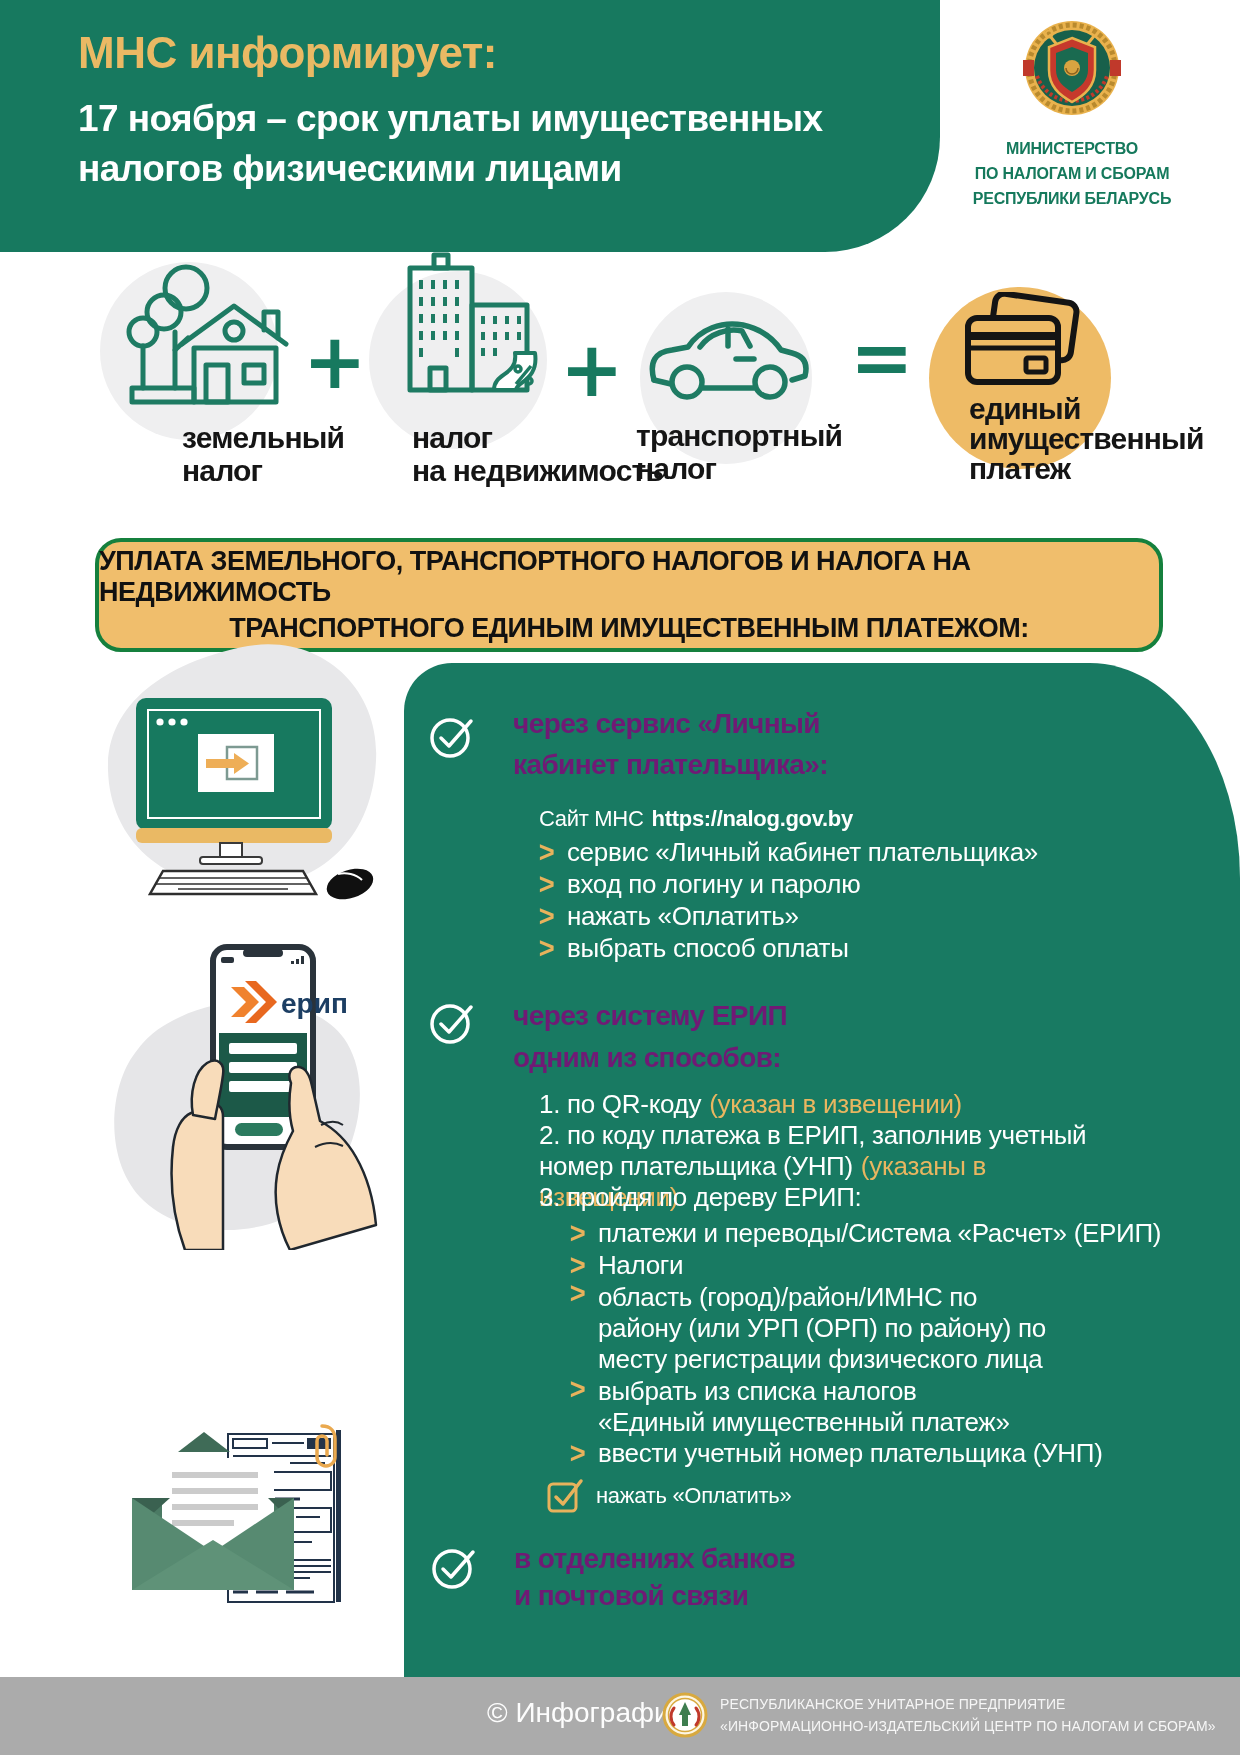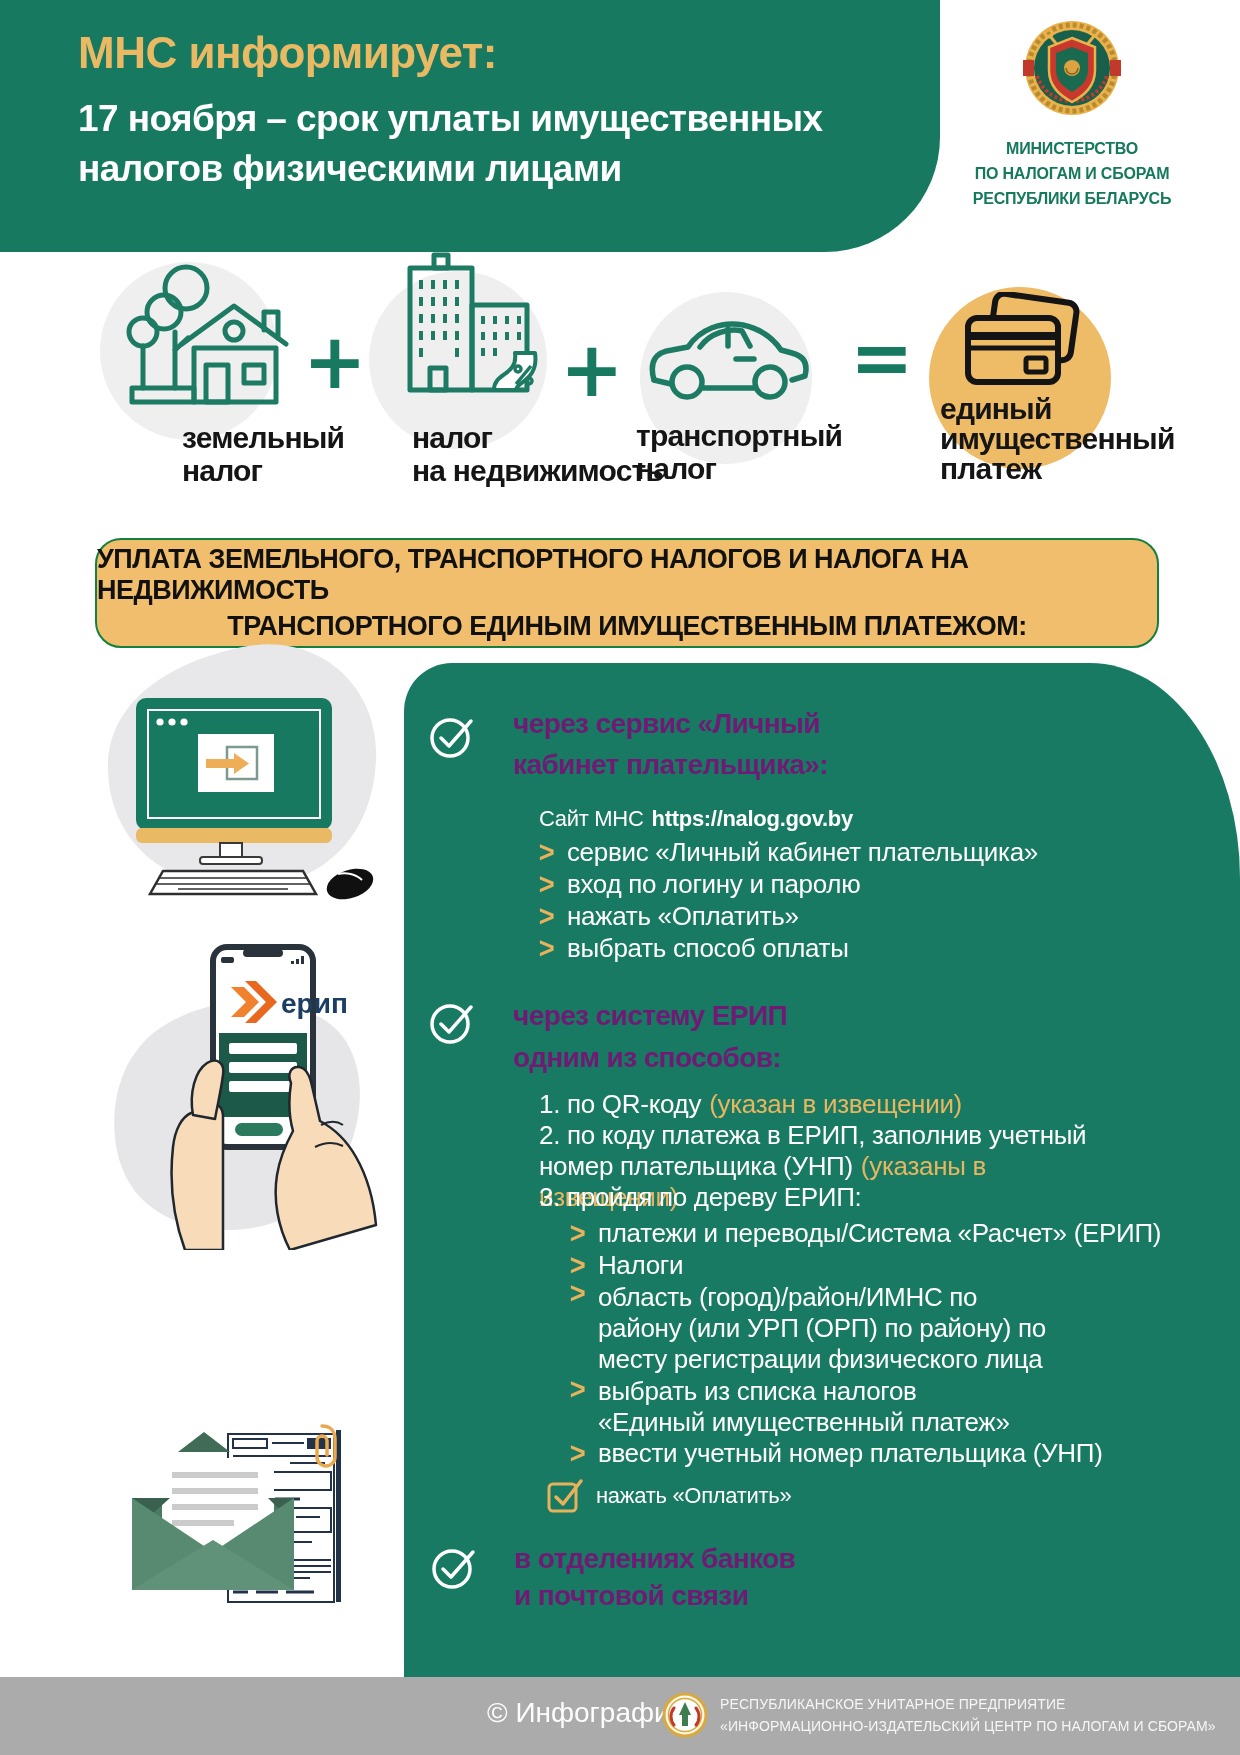--- a/index.html
+++ b/index.html
@@ -24,25 +24,25 @@
   #circle1 { left:100px; top:262px; width:178px; height:178px; }
   #circle2 { left:369px; top:271px; width:178px; height:178px; }
   #circle3 { left:640px; top:292px; width:172px; height:172px; }
   #circle4 { left:929px; top:287px; width:182px; height:182px; background:#eebb66; }
   .op { position:absolute; font-family:"DejaVu Sans",sans-serif; font-weight:700;
     font-size:76px; color:#17795f; line-height:1; }
   #plus1 { left:303px; top:324px; } #plus2 { left:560px; top:332px; } #equals { left:850px; top:320px; }
   .eq-label { position:absolute; font-weight:700; color:#151515; font-size:30px;
     line-height:33px; letter-spacing:-0.8px; }
   #label1 { left:162px; top:421px;margin-left:20px; } #label2 { left:412px; top:421px; }
-  #label3 { left:636px; top:419px; } #label4 { left:940px; top:394px; line-height:30px; }
+  #label3 { left:636px; top:419px; } #label4 { left:969px; top:394px; line-height:30px; }
   .ill { position:absolute; }
   
   .banner { position:absolute; left:95px; top:538px; width:1060px; height:106px;
-    background:#f0be6c; border:2px solid #15803d; border-radius:26px;
+    background:#f0be6c; border:4px solid #15803d; border-radius:26px;
     display:flex; flex-direction:column; justify-content:center; align-items:center; gap:5px; }
   .banner::before { content:""; position:absolute; inset:-2px; border:2px solid #85632a;
     border-radius:26px; transform:translate(-8px,10px); z-index:-1; }
   .banner-line { font-size:27px; font-weight:700; color:#111; letter-spacing:-0.5px; }
   
   .panel { position:absolute; left:404px; top:663px; width:836px; height:1014px;
     background:#187a62; border-top-left-radius:48px; border-top-right-radius:150px 215px; }
   .check-icon { position:absolute; }
   .sec-heading { position:absolute; font-size:28px; font-weight:700; color:#701a75;
     letter-spacing:-0.6px; line-height:41px; }

